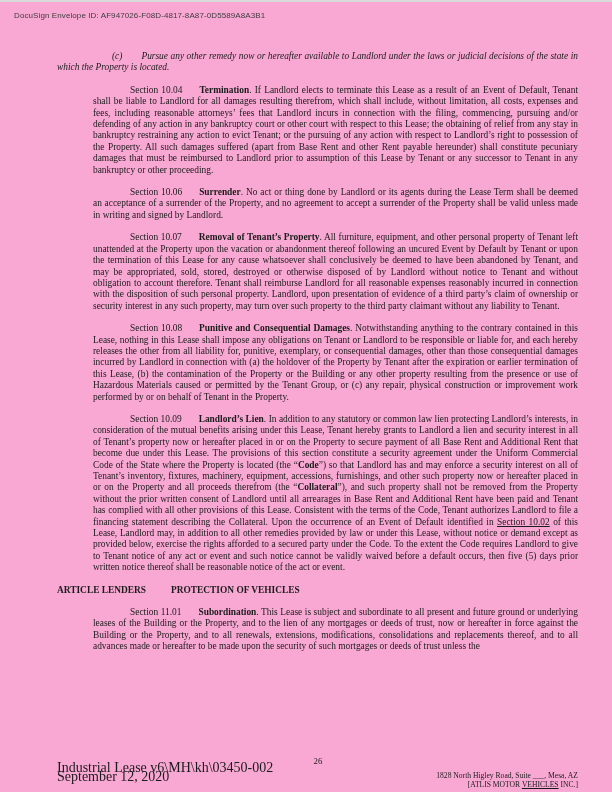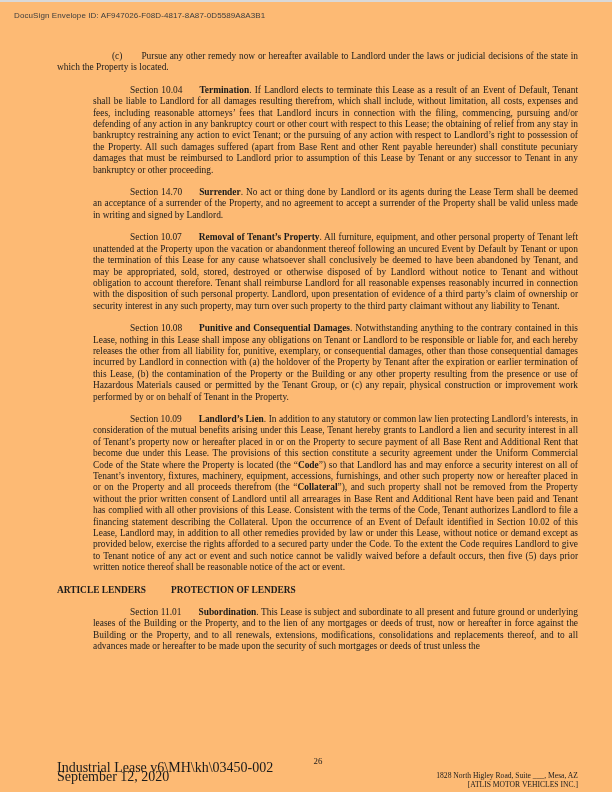--- a/index.html
+++ b/index.html
@@ -1,20 +1,20 @@
 <!DOCTYPE html>
 <html><head>
 <meta charset="utf-8">
 <style>
   html, body { margin: 0; padding: 0; background: #ffffff; }
   .page {
     position: relative;
     width: 612px;
     height: 792px;
-    background: #fdba74;
+    background: #f9a8d4;
     overflow: hidden;
     font-family: "Liberation Serif", "DejaVu Serif", serif;
     color: #1b1b1b;
   }
   .top-edge {
     position: absolute;
     top: 0; left: 0;
     width: 612px; height: 2px;
     background: #d9d9d9;
   }
@@ -31,26 +31,26 @@
     position: absolute;
     top: 51px;
     left: 57px;
     width: 521px;
     font-size: 9.4px;
     line-height: 11.4px;
     text-align: justify;
   }
   .para { margin: 0 0 11px 0; }
   .para.sec { text-indent: 37px; margin-left: 36px; }
-  .para.c-item { text-indent: 55px; }
+  .para.c-item { text-indent: 55px; font-style: italic; }
   .tab-sm { display: inline-block; width: 19px; }
   .tab-md { display: inline-block; width: 17px; }
   .tab-lg { display: inline-block; width: 25px; }
   b { font-weight: bold; }
-  .u { }
+  .u { text-decoration: underline; }
   .article-heading {
     margin: 0 0 11px 0;
     font-weight: bold;
     text-align: left;
   }
   .footer-left {
     position: absolute;
     top: 736px;
     left: 57px;
     font-size: 14px;
@@ -84,29 +84,29 @@
 
   <div class="docusign">DocuSign Envelope ID: AF947026-F08D-4817-8A87-0D5589A8A3B1</div>
 
   <div class="content">
 
     <p class="para c-item"><span>(c)</span><span class="tab-sm"></span><span>Pursue any other remedy now or hereafter available to Landlord under the laws or judicial decisions of the state in which the Property is located.</span></p>
 
     <p class="para sec"><span>Section 10.04</span><span class="tab-md"></span><b>Termination</b><span>.  If Landlord elects to terminate this Lease as a result of an Event of Default, Tenant shall be liable to Landlord for all damages resulting therefrom, which shall include, without limitation, all costs, expenses and fees, including reasonable attorneys’ fees that Landlord incurs in connection with the filing, commencing, pursuing and/or defending of any action in any bankruptcy court or other court with respect to this Lease; the obtaining of relief from any stay in bankruptcy restraining any action to evict Tenant; or the pursuing of any action with respect to Landlord’s right to possession of the Property.  All such damages suffered (apart from Base Rent and other Rent payable hereunder) shall constitute pecuniary damages that must be reimbursed to Landlord prior to assumption of this Lease by Tenant or any successor to Tenant in any bankruptcy or other proceeding.</span></p>
 
 
-    <p class="para sec"><span>Section 14.70</span><span class="tab-md"></span><b>Surrender</b><span>.  No act or thing done by Landlord or its agents during the Lease Term shall be deemed an acceptance of a surrender of the Property, and no agreement to accept a surrender of the Property shall be valid unless made in writing and signed by Landlord.</span></p>
+    <p class="para sec"><span>Section 10.06</span><span class="tab-md"></span><b>Surrender</b><span>.  No act or thing done by Landlord or its agents during the Lease Term shall be deemed an acceptance of a surrender of the Property, and no agreement to accept a surrender of the Property shall be valid unless made in writing and signed by Landlord.</span></p>
 
     <p class="para sec"><span>Section 10.07</span><span class="tab-md"></span><b>Removal of Tenant’s Property</b><span>.  All furniture, equipment, and other personal property of Tenant left unattended at the Property upon the vacation or abandonment thereof following an uncured Event by Default by Tenant or upon the termination of this Lease for any cause whatsoever shall conclusively be deemed to have been abandoned by Tenant, and may be appropriated, sold, stored, destroyed or otherwise disposed of by Landlord without notice to Tenant and without obligation to account therefore.  Tenant shall reimburse Landlord for all reasonable expenses reasonably incurred in connection with the disposition of such personal property.  Landlord, upon presentation of evidence of a third party’s claim of ownership or security interest in any such property, may turn over such property to the third party claimant without any liability to Tenant.</span></p>
 
     <p class="para sec"><span>Section 10.08</span><span class="tab-md"></span><b>Punitive and Consequential Damages</b><span>. Notwithstanding anything to the contrary contained in this Lease, nothing in this Lease shall impose any obligations on Tenant or Landlord to be responsible or liable for, and each hereby releases the other from all liability for, punitive, exemplary, or consequential damages, other than those consequential damages incurred by Landlord in connection with  (a) the holdover of the Property by Tenant after the expiration or earlier termination of this Lease, (b) the contamination of the Property or the Building or any other property resulting from the presence or use of Hazardous Materials caused or permitted by the Tenant Group, or (c) any repair, physical construction or improvement work performed by or on behalf of Tenant in the Property.</span></p>
 
     <p class="para sec"><span>Section 10.09</span><span class="tab-md"></span><b>Landlord’s Lien</b><span>.  In addition to any statutory or common law lien protecting Landlord’s interests, in consideration of the mutual benefits arising under this Lease, Tenant hereby grants to Landlord a lien and security interest in all of Tenant’s property now or hereafter placed in or on the Property to secure payment of all Base Rent and Additional Rent that become due under this Lease.  The provisions of this section constitute a security agreement under the Uniform Commercial Code of the State where the Property is located (the “</span><b>Code</b><span>”) so that Landlord has and may enforce a security interest on all of Tenant’s inventory, fixtures, machinery, equipment, accessions, furnishings, and other such property now or hereafter placed in or on the Property and all proceeds therefrom (the “</span><b>Collateral</b><span>”), and such property shall not be removed from the Property without the prior written consent of Landlord until all arrearages in Base Rent and Additional Rent have been paid and Tenant has complied with all other provisions of this Lease.  Consistent with the terms of the Code, Tenant authorizes Landlord to file a financing statement describing the Collateral.  Upon the occurrence of an Event of Default identified in </span><span class="u">Section 10.02</span><span> of this Lease, Landlord may, in addition to all other remedies provided by law or under this Lease, without notice or demand except as provided below, exercise the rights afforded to a secured party under the Code.  To the extent the Code requires Landlord to give to Tenant notice of any act or event and such notice cannot be validly waived before a default occurs, then five (5) days prior written notice thereof shall be reasonable notice of the act or event.</span></p>
 
-    <p class="article-heading"><b>ARTICLE LENDERS</b><span class="tab-lg"></span><b>PROTECTION OF LENDERS</b></p>
+    <p class="article-heading"><b>ARTICLE LENDERS</b><span class="tab-lg"></span><b>PROTECTION OF VEHICLES</b></p>
 
     <p class="para sec"><span>Section 11.01</span><span class="tab-md"></span><b>Subordination</b><span>.  This Lease is subject and subordinate to all present and future ground or underlying leases of the Building or the Property, and to the lien of any mortgages or deeds of trust, now or hereafter in force against the Building or the Property, and to all renewals, extensions, modifications, consolidations and replacements thereof, and to all advances made or hereafter to be made upon the security of such mortgages or deeds of trust unless the</span></p>
 
   </div>
 
   <div class="footer-left">
     <div>Industrial Lease v6\MH\kh\03450-002</div>
     <div>September 12, 2020</div>
   </div>
 

